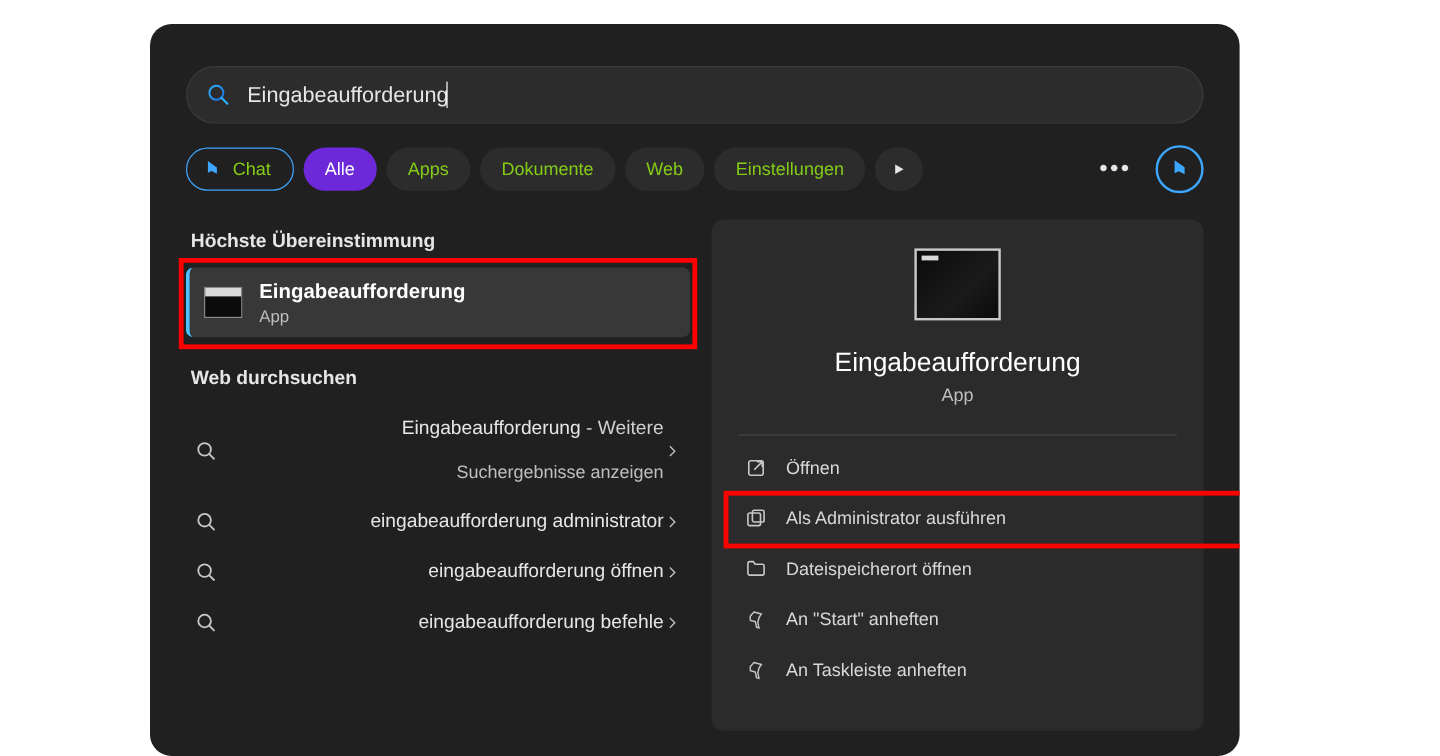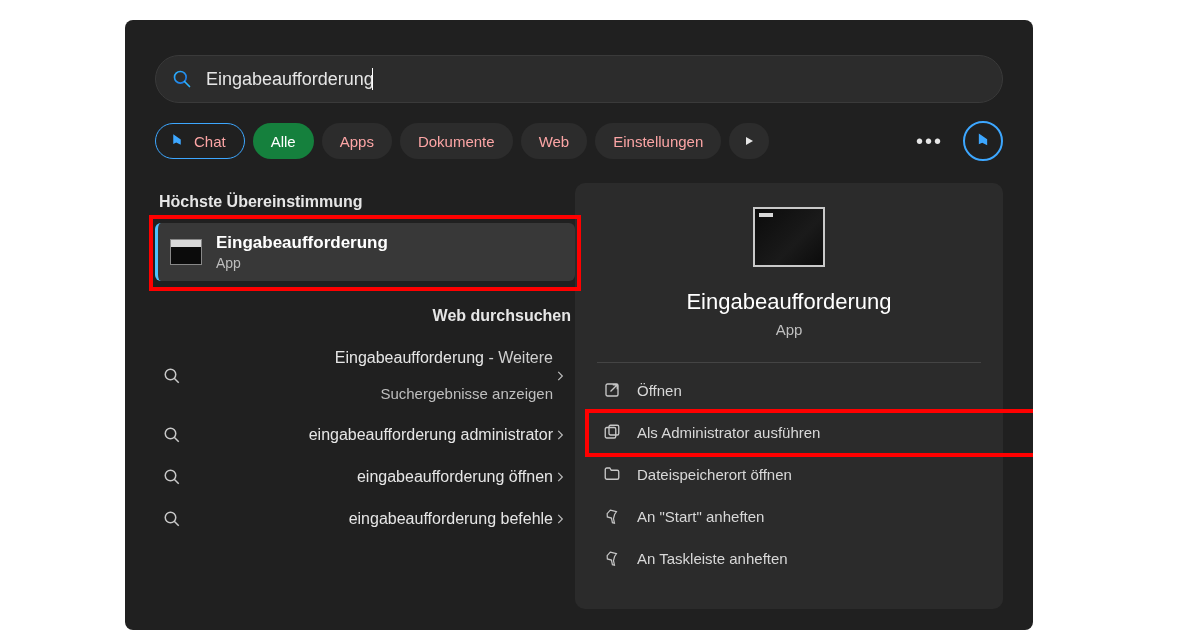--- a/index.html
+++ b/index.html
@@ -3,21 +3,21 @@
 <meta charset="utf-8">
 <style>
   * { box-sizing: border-box; margin: 0; padding: 0; font-family: "Segoe UI", Arial, sans-serif; }
   html, body { width: 1200px; height: 630px; background: #fff; overflow: hidden; }
 
   .panel {
     position: absolute;
     left: 125px; top: 20px;
     width: 908px; height: 610px;
     background: #202020;
-    border-radius: 8px;
+    border-radius: 18px;
     color: #e6e6e6;
     overflow: hidden;
   }
 
   
   .search-bar {
     margin: 35px 30px 0 30px;
     height: 48px;
     background: #2c2c2c;
     border: 1px solid #3a3a3a;
@@ -37,37 +37,37 @@
 
   
   .filters {
     display: flex; align-items: center;
     margin: 18px 30px 0 30px;
     gap: 8px;
   }
   .pill {
     height: 36px; display: inline-flex; align-items: center;
     padding: 0 18px; border-radius: 18px;
-    background: #2c2c2c; color: #fca5a5;
+    background: #2c2c2c; color: #84cc16;
     font-size: 15px; cursor: pointer;
   }
   .pill.chat { border: 1px solid #3da7ff; background: transparent; padding-left: 12px; }
   .pill.chat svg { margin-right: 8px; }
-  .pill.alle { background: #15803d; color: #fff; }
+  .pill.alle { background: #6d28d9; color: #fff; }
   .pill.arrow { padding: 0 14px; }
   .filters-spacer { flex: 1; }
   .more-btn { color: #e6e6e6; font-size: 20px; letter-spacing: 2px; padding: 0 12px; cursor: pointer; }
   .bing-circle {
     width: 40px; height: 40px; border-radius: 50%;
     border: 2px solid #3da7ff; display: flex; align-items: center; justify-content: center;
     cursor: pointer;
   }
 
   
-  .columns { display: flex; margin: 22px 30px 0 30px; }
+  .columns { display: flex; margin: 22px 30px 0 30px; gap: 18px; }
   .col-left { width: 420px; }
   .col-right {
     flex: 1;
     background: #2b2b2b;
     border-radius: 10px;
     padding: 18px 22px 30px 22px;
   }
 
   .section-title { font-size: 16px; font-weight: 600; color: #e6e6e6; margin: 10px 4px 12px 4px; }
 
@@ -193,21 +193,21 @@
         <div class="best-match">
           <div class="thumb"></div>
           <div>
             <div class="title">Eingabeaufforderung</div>
             <div class="subtitle">App</div>
           </div>
         </div>
         <div class="highlight-red" style="left:-6px; top:-8px; width:432px; height:76px;"></div>
       </div>
 
-      <div class="section-title" style="margin-top:26px;text-align:right;">Web durchsuchen</div>
+      <div class="section-title" style="margin-top:26px;">Web durchsuchen</div>
 
       <div class="web-list">
         <div class="web-item">
           <svg class="mag-s" viewBox="0 0 24 24">
               <circle cx="10" cy="10" r="7" stroke="#e6e6e6" stroke-width="2" fill="none"></circle>
               <line x1="15" y1="15" x2="21" y2="21" stroke="#e6e6e6" stroke-width="2"></line>
             </svg>
           <span class="txt">
             <span>Eingabeaufforderung</span><b></b><span class="light"> - Weitere</span>
             <span class="sub">Suchergebnisse anzeigen</span>

